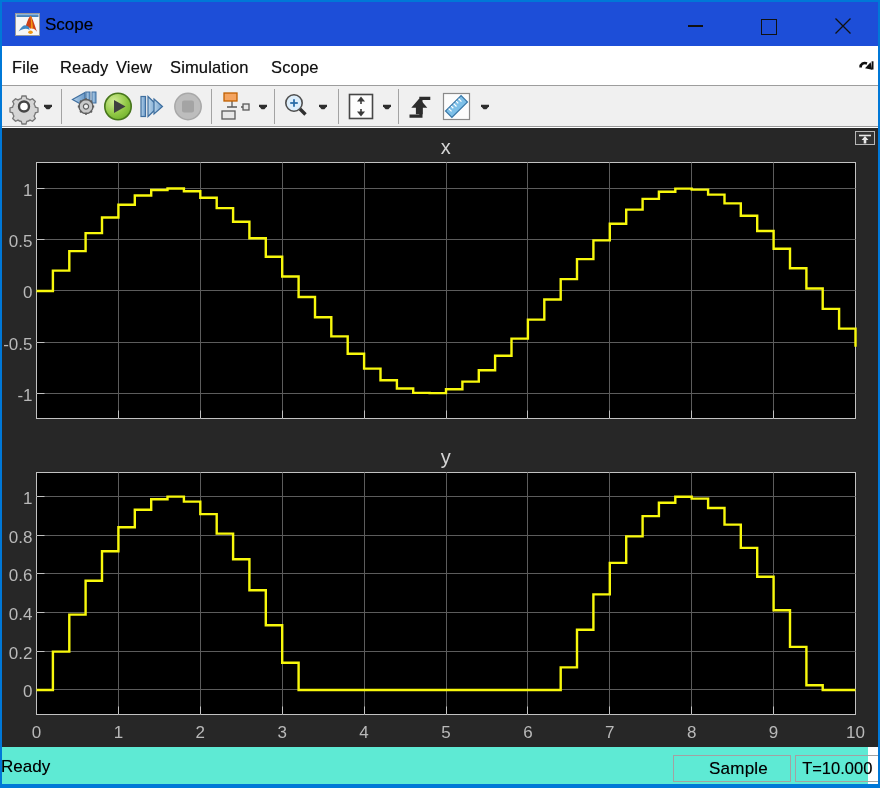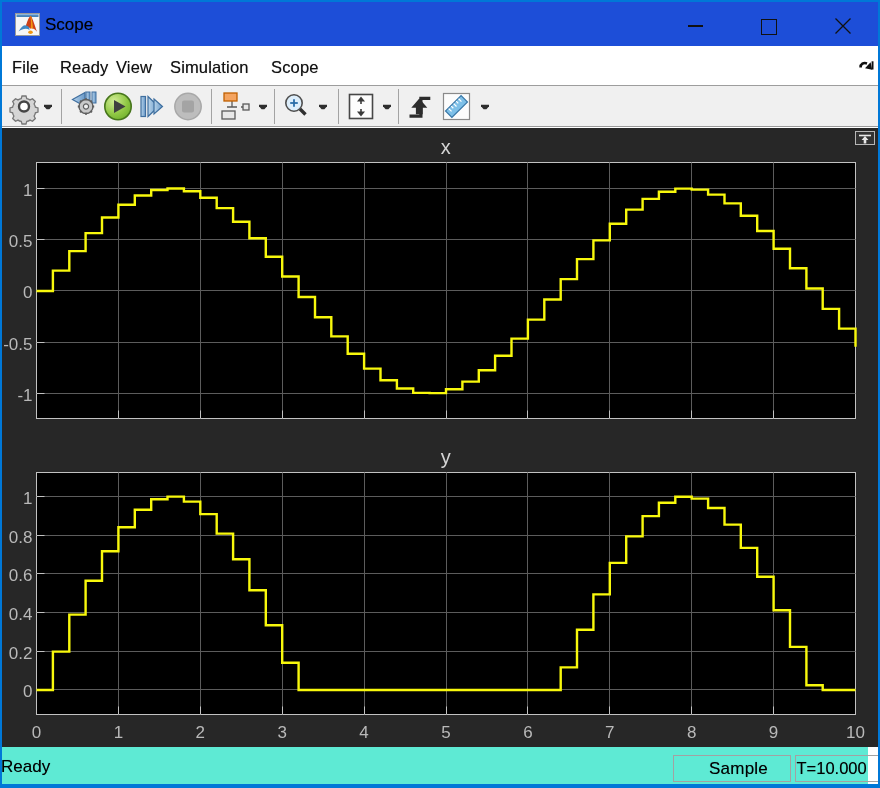--- a/index.html
+++ b/index.html
@@ -242,18 +242,18 @@
               <line x1="7" y1="-4" x2="7" y2="0"></line>
             </g>
 </g>
         </g>
 <path d="M479 18.8 h8 v1.4 l-2.6 3.1 h-2.8 l-2.6 -3.1 z" fill="#2e2e2e"></path>
 </svg>
 </div>
 <div id="statusbar" class="abs">
   <div class="abs" style="left:-1px;top:10px;font-size:17px;color:#000;text-shadow:0 0 0.7px rgba(0,0,0,0.45)">Ready</div>
   <div class="sbox" style="left:671px;width:118px;font-size:17px;line-height:25px;text-align:center;padding-left:13px;letter-spacing:0.2px">Sample based</div>
-  <div class="sbox" style="left:793px;width:84px;font-size:16.5px;line-height:25px;text-align:left;padding-left:0.5px">T=10.000</div>
+  <div class="sbox" style="left:793px;width:84px;font-size:16.5px;line-height:25px;text-align:center;padding-left:0.5px">T=10.000</div>
 </div>
 <div id="bt" class="abs"></div>
     <div id="bl" class="abs"></div>
     <div id="br" class="abs"></div>
     <div id="bb" class="abs"></div>
 </div>
 </body></html>

